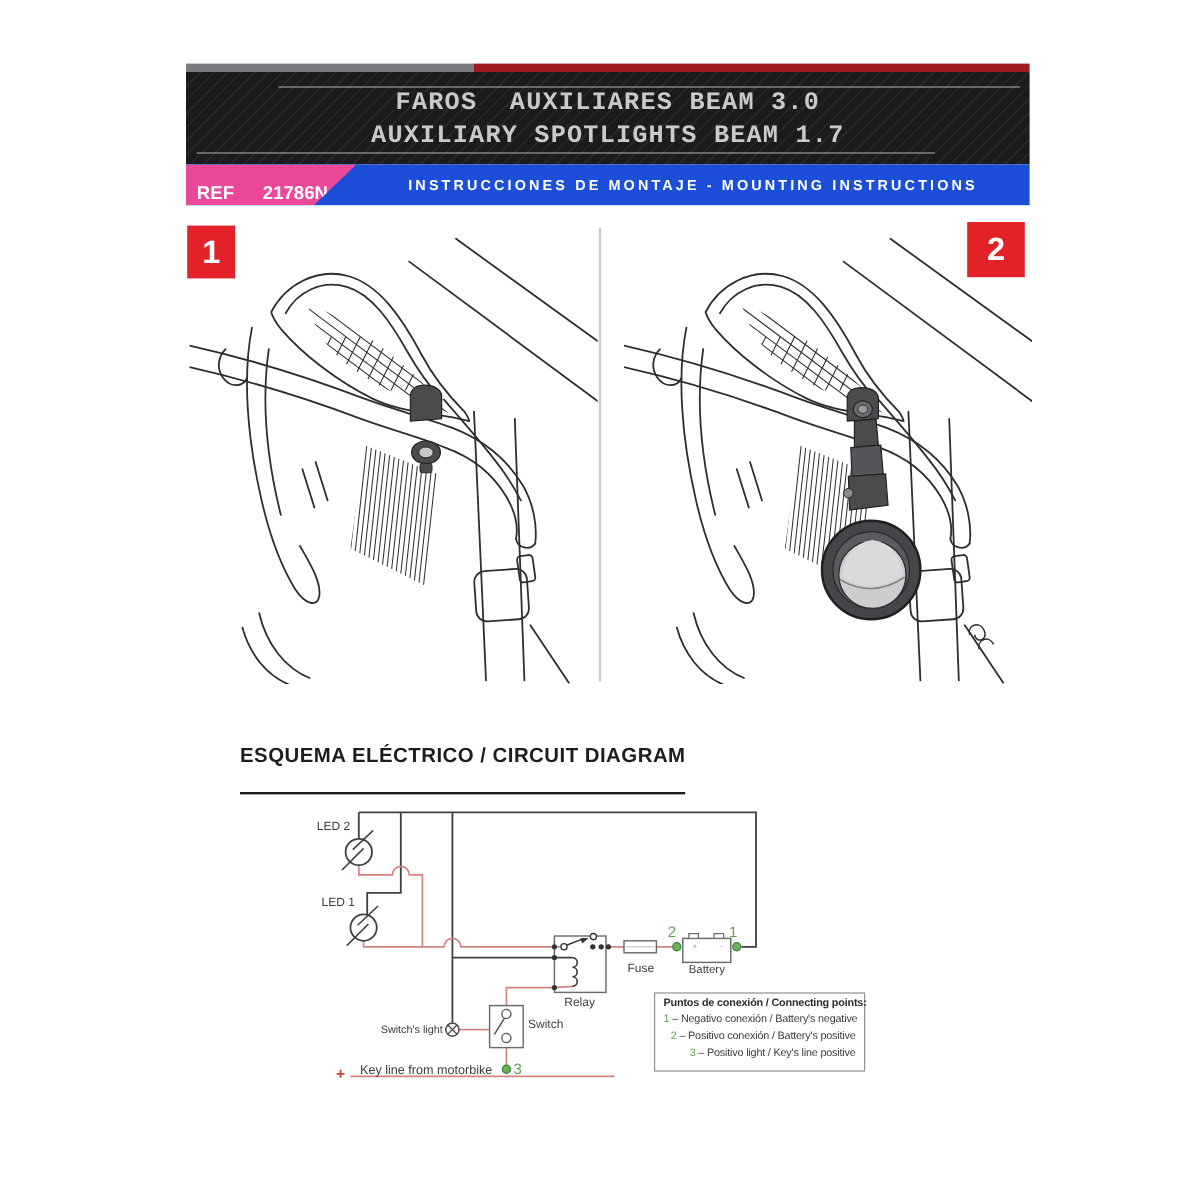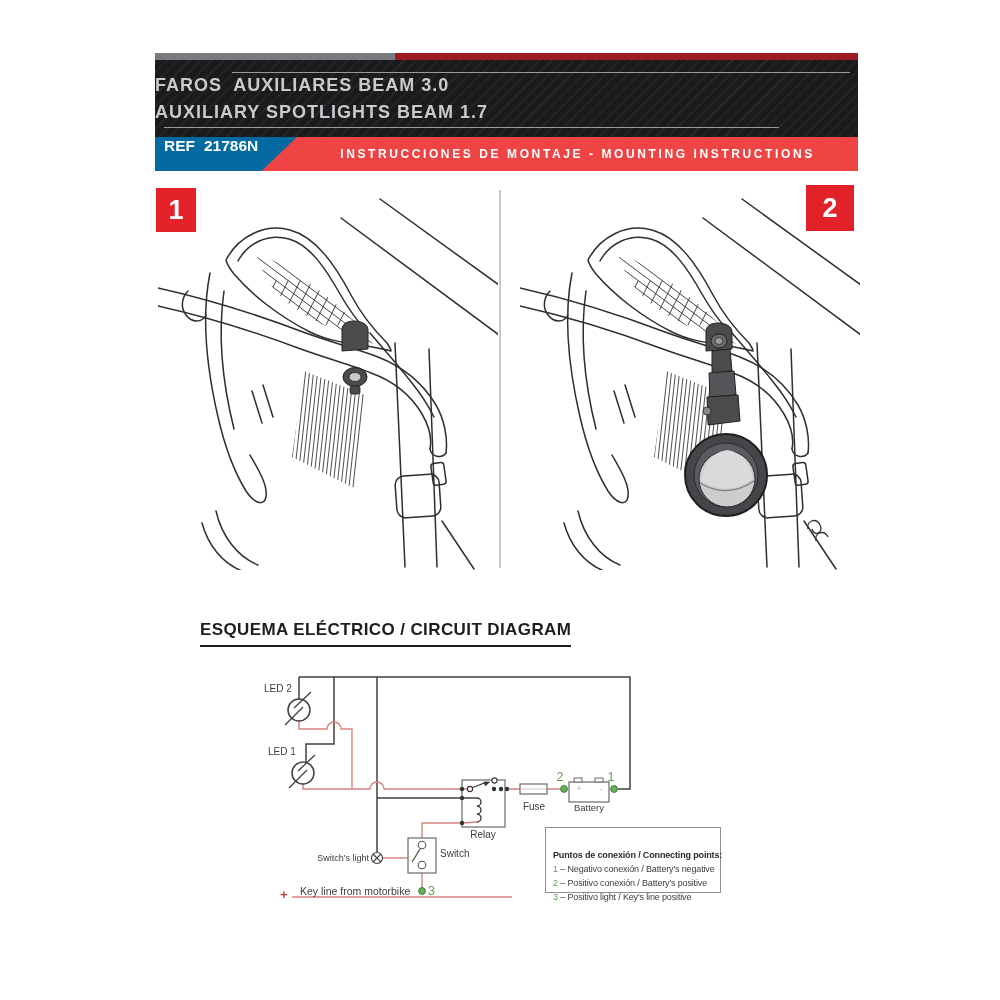--- a/index.html
+++ b/index.html
@@ -8,52 +8,52 @@
 
   
   .strip{position:absolute;top:53px;height:7px;}
   .strip.gray{left:155px;width:240px;background:#7a7b7e;}
   .strip.red{left:395px;width:463px;background:#9e1b21;}
   .hdr{position:absolute;left:155px;top:60px;width:703px;height:77px;
        background-color:#1b1b1d;
        background-image:repeating-linear-gradient(135deg,rgba(255,255,255,.05) 0 1.5px,rgba(0,0,0,0) 1.5px 8px);}
   .hdr .rule1{position:absolute;left:77px;right:8px;top:12px;height:1px;background:#9a9a9c;}
   .hdr .rule2{position:absolute;left:9px;width:615px;top:67px;height:1px;background:#9a9a9c;}
-  .hdr .t1,.hdr .t2{position:absolute;left:0;width:100%;color:#c9cacc;
-       font-weight:bold;font-size:18px;letter-spacing:1px;white-space:pre;}
+  .hdr .t1,.hdr .t2{position:absolute;left:0;width:100%;text-align:center;color:#c9cacc;
+       font-weight:bold;font-size:21px;letter-spacing:1px;white-space:pre;font-family:Liberation Mono, monospace;}
   .hdr .t1{top:15px;}
   .hdr .t2{top:42px;}
-  .refbar{position:absolute;left:155px;top:137px;width:703px;height:34px;background:#ef4444;}
+  .refbar{position:absolute;left:155px;top:137px;width:703px;height:34px;background:#1d4ed8;}
   .refbar .sub{position:absolute;left:150px;right:8px;top:0;height:34px;display:flex;
        align-items:center;justify-content:center;color:#fff;font-weight:bold;
        font-size:12px;letter-spacing:2.6px;white-space:nowrap;}
-  .refbadge{position:absolute;left:155px;top:137px;width:142px;height:34px;background:#0369a1;
+  .refbadge{position:absolute;left:155px;top:137px;width:142px;height:34px;background:#ec4899;
        clip-path:polygon(0 0,100% 0,75% 100%,0 100%);
-       display:flex;align-items:flex-start;color:#fff;font-weight:bold;font-size:15.5px;}
+       display:flex;align-items:flex-end;color:#fff;font-weight:bold;font-size:15.5px;}
   .refbadge .rl{margin-left:9px;}
-  .refbadge .rn{margin-left:9px;}
+  .refbadge .rn{margin-left:24px;}
 
   
   .panel{position:absolute;top:185px;width:340px;height:385px;}
   .panel.p1{left:158px;}
   .panel.p2{left:520px;}
   .divider{position:absolute;left:499px;top:190px;width:2px;height:378px;background:#cbcbcb;}
   .stepbadge{position:absolute;background:#e22128;color:#fff;font-weight:bold;
        display:flex;align-items:center;justify-content:center;font-size:27px;}
   .stepbadge.b1{left:156px;top:188px;width:40px;height:44px;}
   .stepbadge.b2{left:806px;top:185px;width:48px;height:46px;}
 
   
   .diagtitle{position:absolute;left:200px;top:620px;font-size:17px;font-weight:bold;
-       color:#1d1d1f;letter-spacing:.4px;border-bottom:2px solid #1d1d1f;padding-bottom:5px;}
+       color:#1d1d1f;letter-spacing:.4px;border-bottom:2px solid #1d1d1f;padding-bottom:20px;}
   .circuit{position:absolute;left:250px;top:660px;width:560px;height:250px;}
   svg{font-family:"Liberation Sans",sans-serif;}
   .legend{position:absolute;left:545px;top:827px;width:176px;height:66px;background:#fff;
-       border:1px solid #8f8f8f;box-sizing:border-box;padding:20px 7px;
-       font-size:9px;letter-spacing:-0.15px;color:#3c3c3c;line-height:14px;white-space:nowrap;}
+       border:1px solid #8f8f8f;box-sizing:border-box;padding:0 7px;
+       font-size:9px;letter-spacing:-0.15px;color:#3c3c3c;line-height:14px;white-space:nowrap;text-align:right;}
   .legend .lt{font-weight:bold;color:#2b2b2b;}
   .legend .lg-num{color:#5f9e50;}
 </style>
 </head>
 <body>
 
 <div class="sheet">
 
   <div class="strip gray"></div>
   <div class="strip red"></div>

